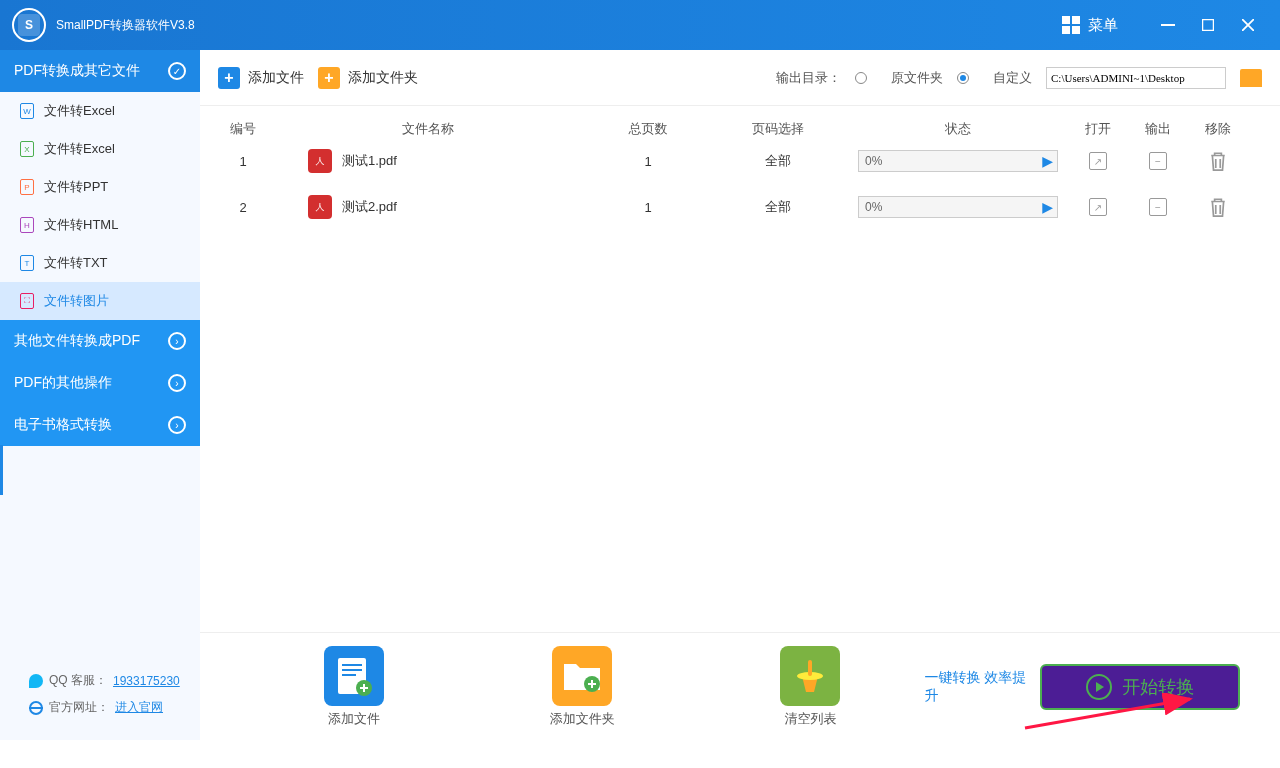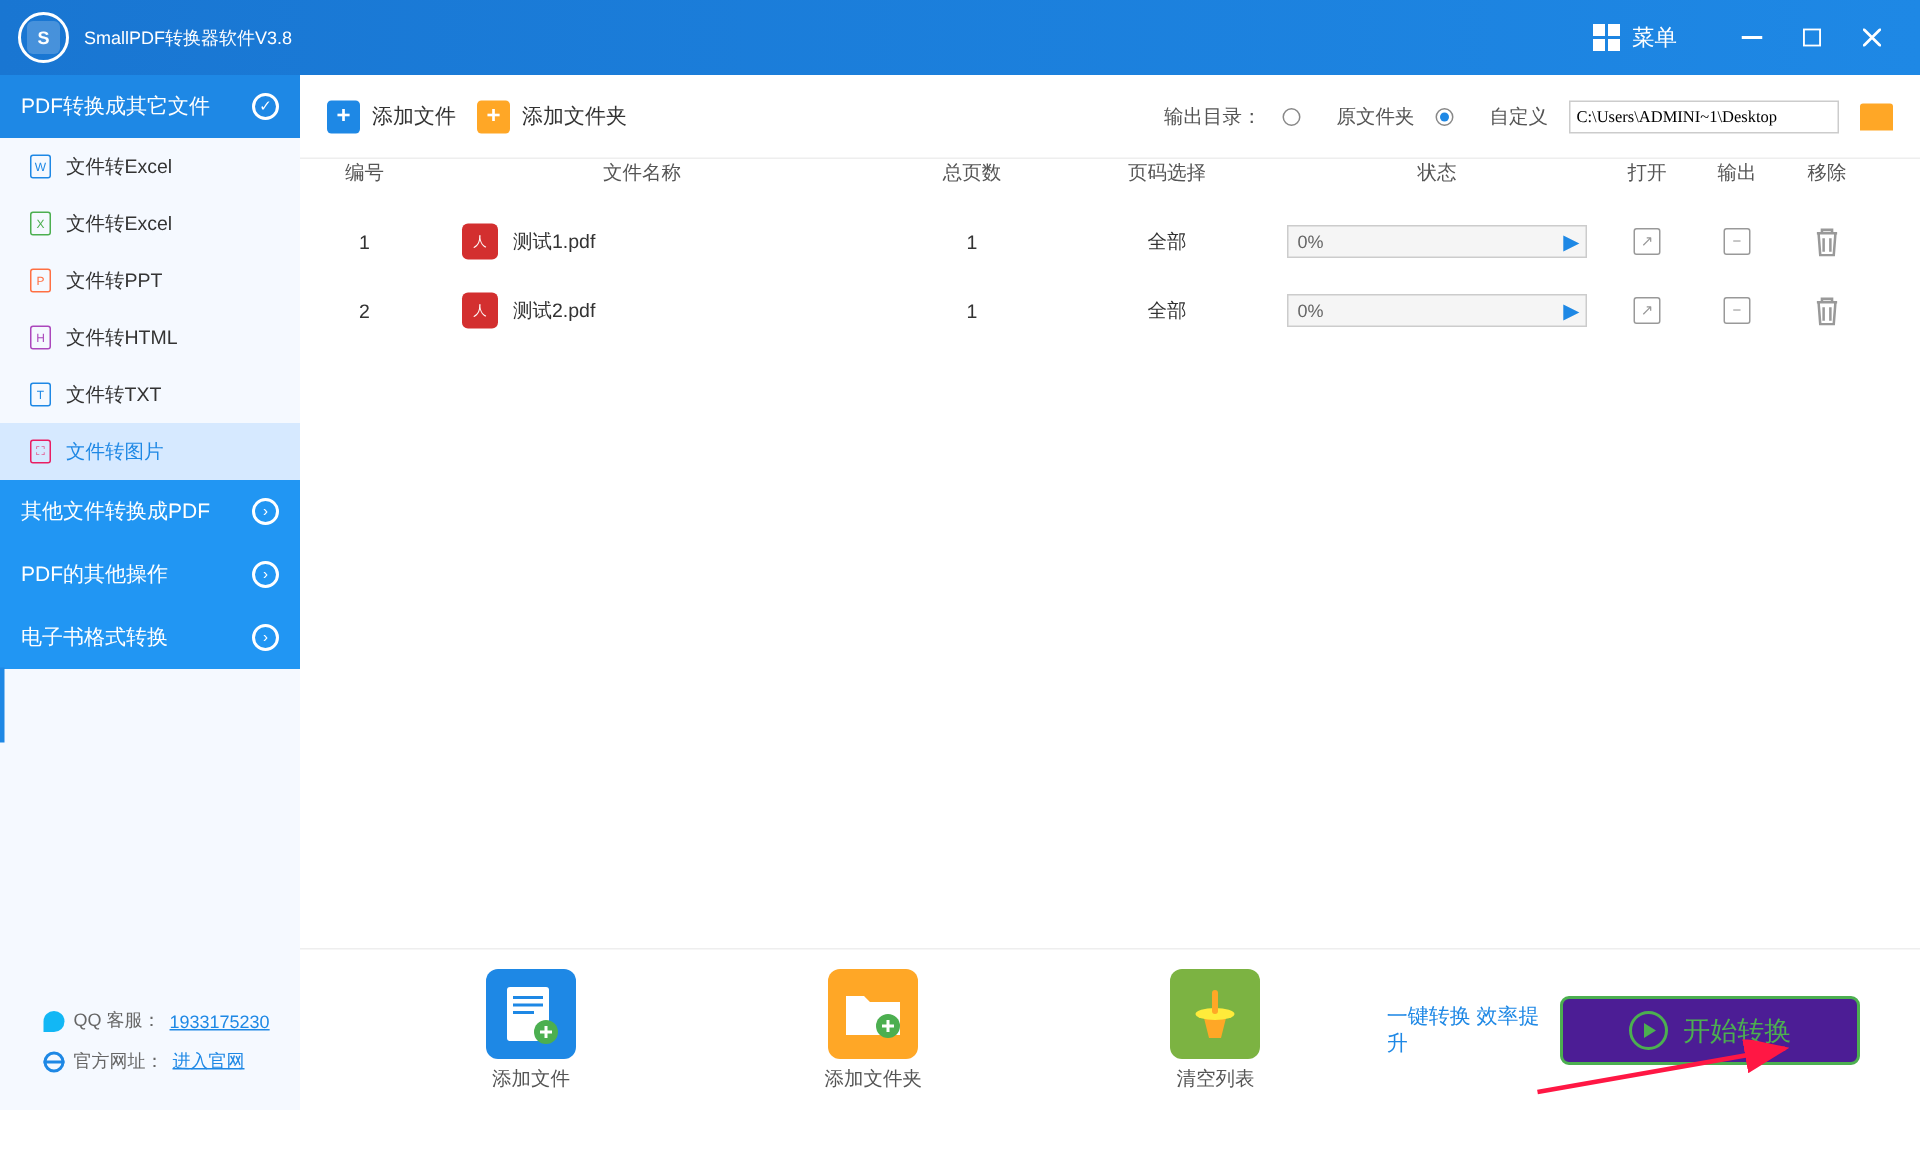--- a/index.html
+++ b/index.html
@@ -40,21 +40,21 @@
 .add-icon.blue { background: #1e88e5; }
 .add-icon.orange { background: #ffa726; }
 .spacer { flex: 1; }
 .output-label { font-size: 13px; color: #555; }
 .radio-group { display: flex; align-items: center; gap: 24px; font-size: 13px; color: #555; }
 .radio { width: 12px; height: 12px; border: 1.5px solid #888; border-radius: 50%; display: inline-flex; align-items: center; justify-content: center; }
 .radio.checked::after { content: ''; width: 6px; height: 6px; background: #1e88e5; border-radius: 50%; }
 .path-input { width: 180px; height: 22px; border: 1px solid #ccc; padding: 0 4px; font-family: Liberation Serif, serif; font-size: 11px; }
 .folder-btn { width: 22px; height: 18px; background: #ffa726; border-radius: 2px 2px 0 0; position: relative; cursor: pointer; }
 
-.table-header { height: 32px; display: flex; align-items: flex-start; padding: 0 18px; font-size: 13px; color: #555; }
+.table-header { height: 32px; display: flex; align-items: flex-end; padding: 0 18px; font-size: 13px; color: #555; }
 .col-num { width: 50px; text-align: center; }
 .col-name { width: 320px; text-align: center; }
 .col-pages { width: 120px; text-align: center; }
 .col-range { width: 140px; text-align: center; }
 .col-status { width: 220px; text-align: center; }
 .col-open { width: 60px; text-align: center; }
 .col-output { width: 60px; text-align: center; }
 .col-remove { width: 60px; text-align: center; }
 
 .table-row { height: 46px; display: flex; align-items: center; padding: 0 18px; font-size: 13px; color: #333; }

